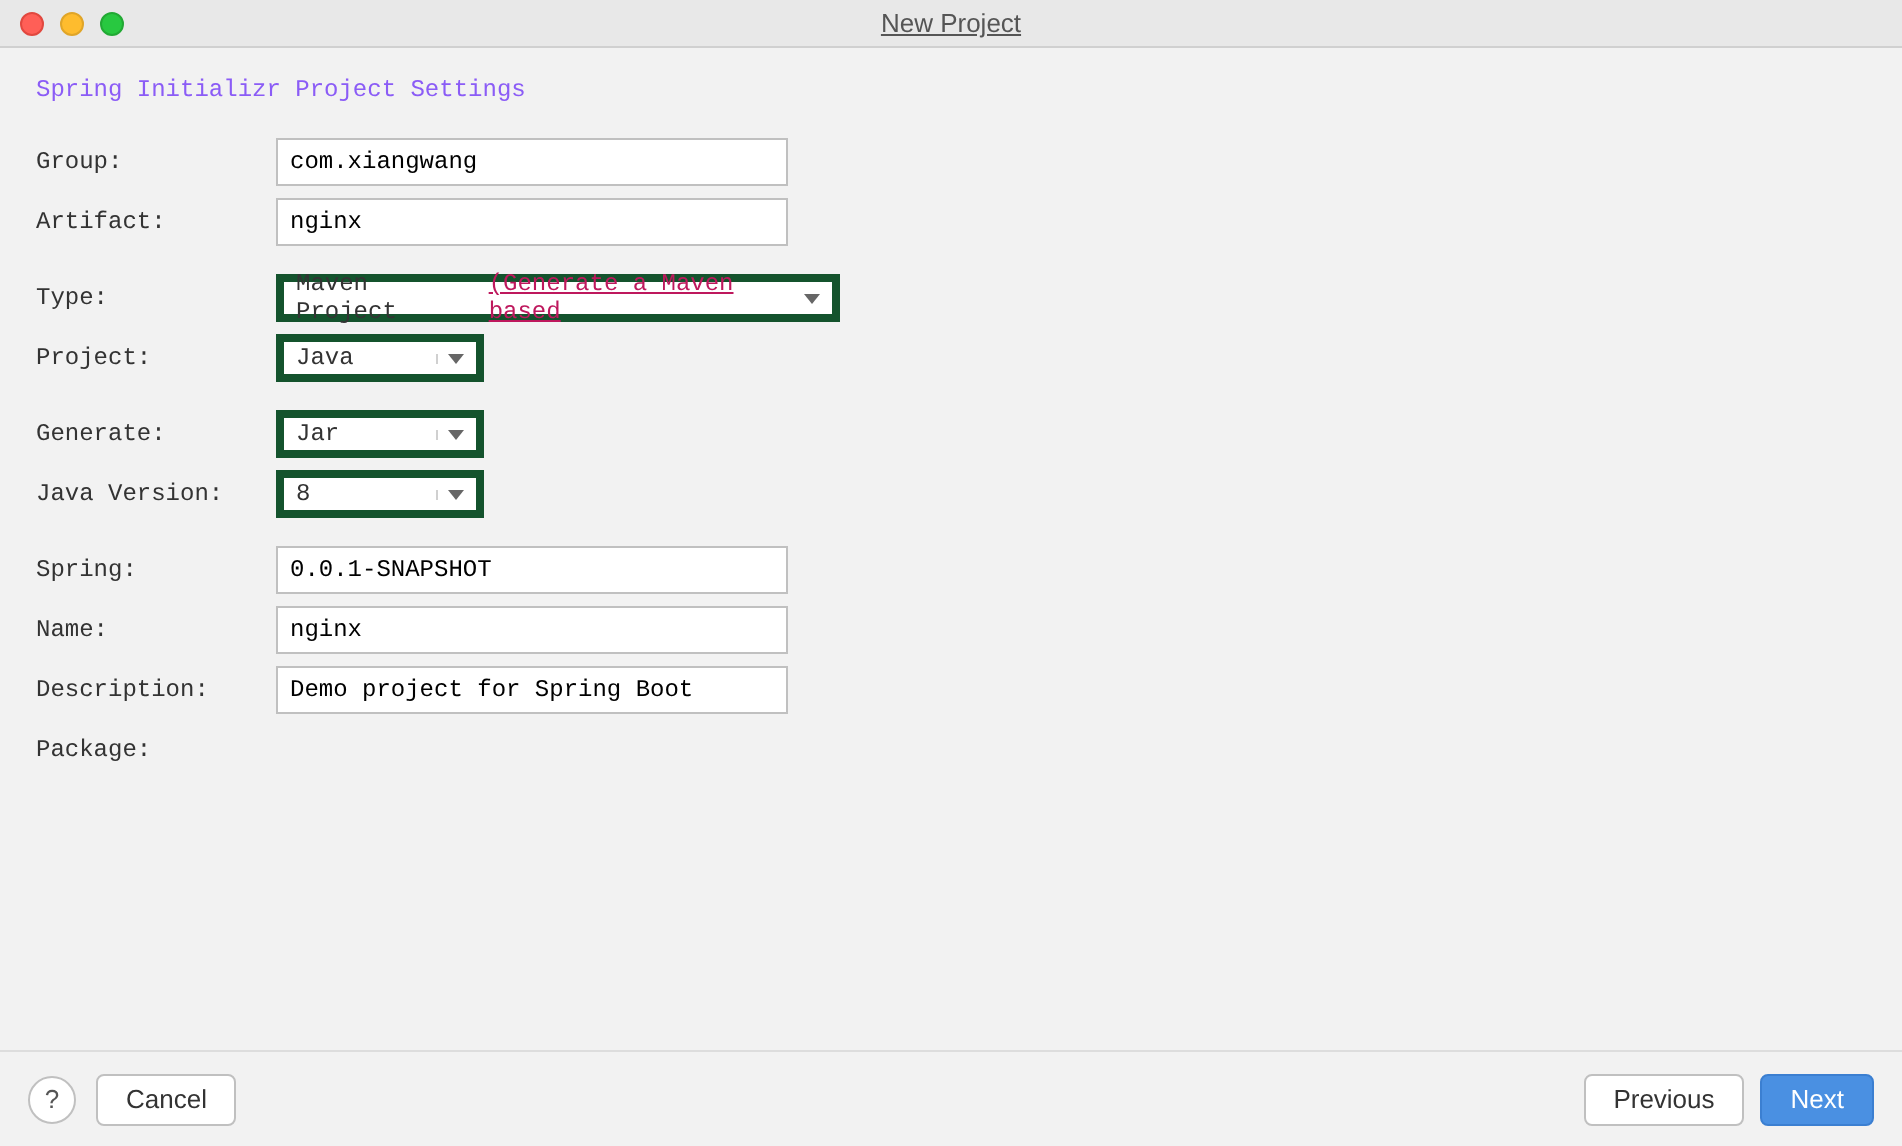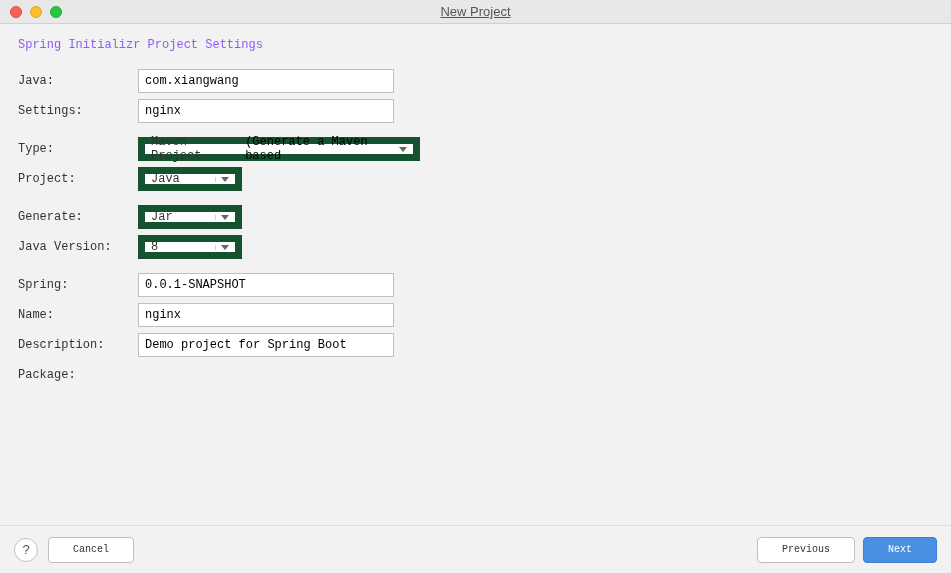--- a/index.html
+++ b/index.html
@@ -42,61 +42,61 @@
       font-family: inherit;
       font-size: 12px;
       outline: none;
     }
     input.textfield.focused {
       border: 1px solid #5a9de6;
       box-shadow: 0 0 0 2px rgba(90,157,230,0.35);
     }
     .select {
       height: 24px;
-      border: 7px solid #14532d;
+      border: 4px solid #14532d;
       background: #fff;
       display: inline-flex;
       align-items: center;
       padding: 0 4px 0 6px;
       cursor: default;
       position: relative;
     }
     .select .divider {
       width: 1px; background: #d0d0d0; align-self: stretch; margin: 0 5px 0 8px;
     }
     .select .caret {
       width: 0; height: 0;
       border-left: 4px solid transparent;
       border-right: 4px solid transparent;
       border-top: 5px solid #666;
       margin-right: 2px;
     }
-    .select .hint { color: #000000; }
+    .select .hint { color: #be185d; text-decoration: underline; }
     .sel-small { width: 104px; display: inline-flex; justify-content: space-between; }
     .sel-wide { width: 282px; }
     .footer {
       position: absolute;
       bottom: 0; left: 0; right: 0;
       height: 48px;
       display: flex;
       align-items: center;
       padding: 0 14px;
       background: #f2f2f2;
       border-top: 1px solid #ddd;
     }
     .help-btn {
       width: 24px; height: 24px;
       border: 1px solid #c0c0c0; border-radius: 50%;
       background: #fff; display: flex; align-items: center; justify-content: center;
       font-family: -apple-system, sans-serif; font-size: 13px; color: #555; cursor: pointer;
     }
     .btn {
-      height: 26px; padding: 0 24px;
+      height: 26px; padding: 0 14px;
       border: 1px solid #c0c0c0; border-radius: 4px;
-      background: #fff; font-family: Liberation Mono, monospace; font-size: 10px;
+      background: #fff; font-family: Liberation Sans, sans-serif; font-size: 13px;
       color: #333; cursor: pointer; margin-left: 8px;
       display: inline-flex; align-items: center;
     }
     .btn.primary { background: #4a90e2; border-color: #3b7fd1; color: #fff; }
     .spacer { flex: 1; }
   </style>
 </head>
 <body>
 
 <div class="titlebar">
@@ -107,26 +107,26 @@
   </div>
   <div class="title">New Project</div>
 </div>
 
 <div class="content">
   <div class="section-header">Spring Initializr Project Settings</div>
 
   <div class="form">
 
     <div class="row">
-      <div class="label">Java:</div>
+      <div class="label">Group:</div>
       <input class="textfield" value="com.xiangwang" style="">
     </div>
 
     <div class="row">
-      <div class="label">Settings:</div>
+      <div class="label">Artifact:</div>
       <input class="textfield" value="nginx" style="">
     </div>
 
     <div class="gap"></div>
 
     <div class="row">
       <div class="label">Type:</div>
       <div class="select sel-wide">
         <span>Maven Project</span>
         <span>&nbsp;</span>

